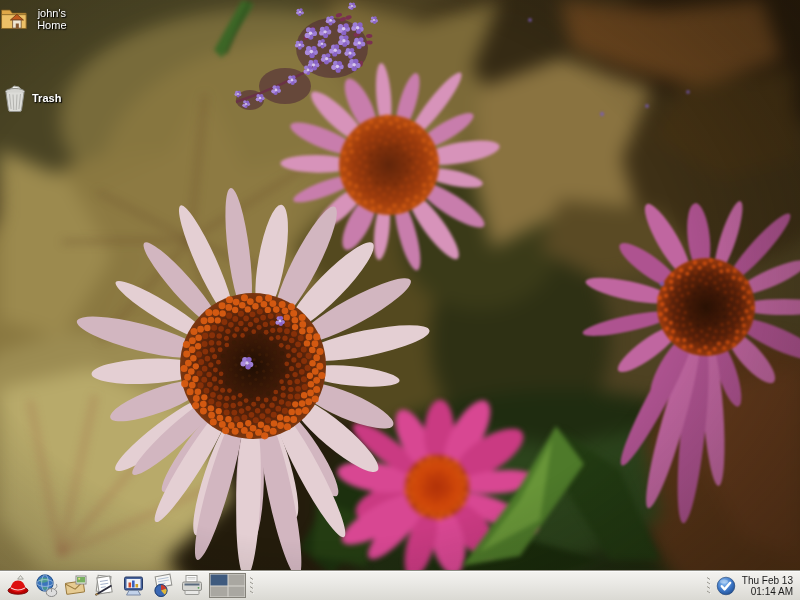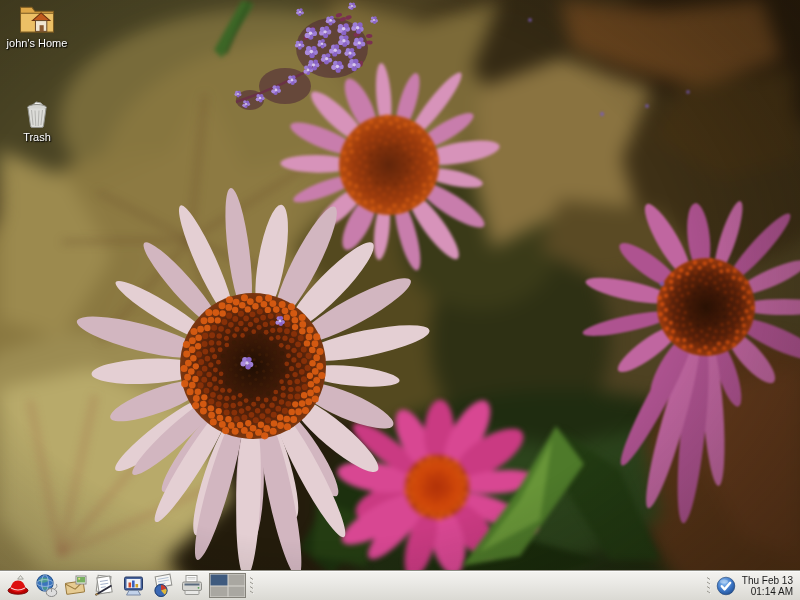--- a/index.html
+++ b/index.html
@@ -4,28 +4,28 @@
 <style>
   html,body{margin:0;padding:0;}
   body{
     width:800px;height:600px;overflow:hidden;position:relative;
     font-family:"Liberation Sans","DejaVu Sans",sans-serif;
     background:#4e4222;
   }
   .desktop{position:absolute;left:0;top:0;width:800px;height:570px;}
   #wallpaper-svg{position:absolute;left:0;top:0;width:800px;height:600px;display:block;}
   .desktop-icon{
-    position:absolute;left:0;width:74px;display:flex;flex-direction:column;
+    position:absolute;left:0;width:74px;display:flex;
     align-items:center;gap:2px;cursor:pointer;z-index:3;
   }
   .desktop-icon .di-label{
     font-size:11px;line-height:12px;color:#fff;text-align:center;
     text-shadow:1px 1px 1px rgba(0,0,0,.95),0 0 3px rgba(0,0,0,.75);
   }
-  .di-0{top:2px;} .di-1{top:53px;} .di-2{top:99px;}
+  .di-0{top:2px;} .di-1{top:53px;} .di-2{top:83px;font-weight:bold;}
 
   .taskbar{
     position:absolute;left:0;bottom:0;width:800px;height:30px;box-sizing:border-box;
     background:linear-gradient(#f4f3f0 0%,#e9e8e4 45%,#dad9d3 100%);
     border-top:1px solid #8e8c84;
     box-shadow:inset 0 1px 0 #fbfbfa;
     display:flex;align-items:center;padding:1px 4px;gap:2px;z-index:5;
   }
   .launcher{
     width:27px;height:27px;display:flex;align-items:center;justify-content:center;

